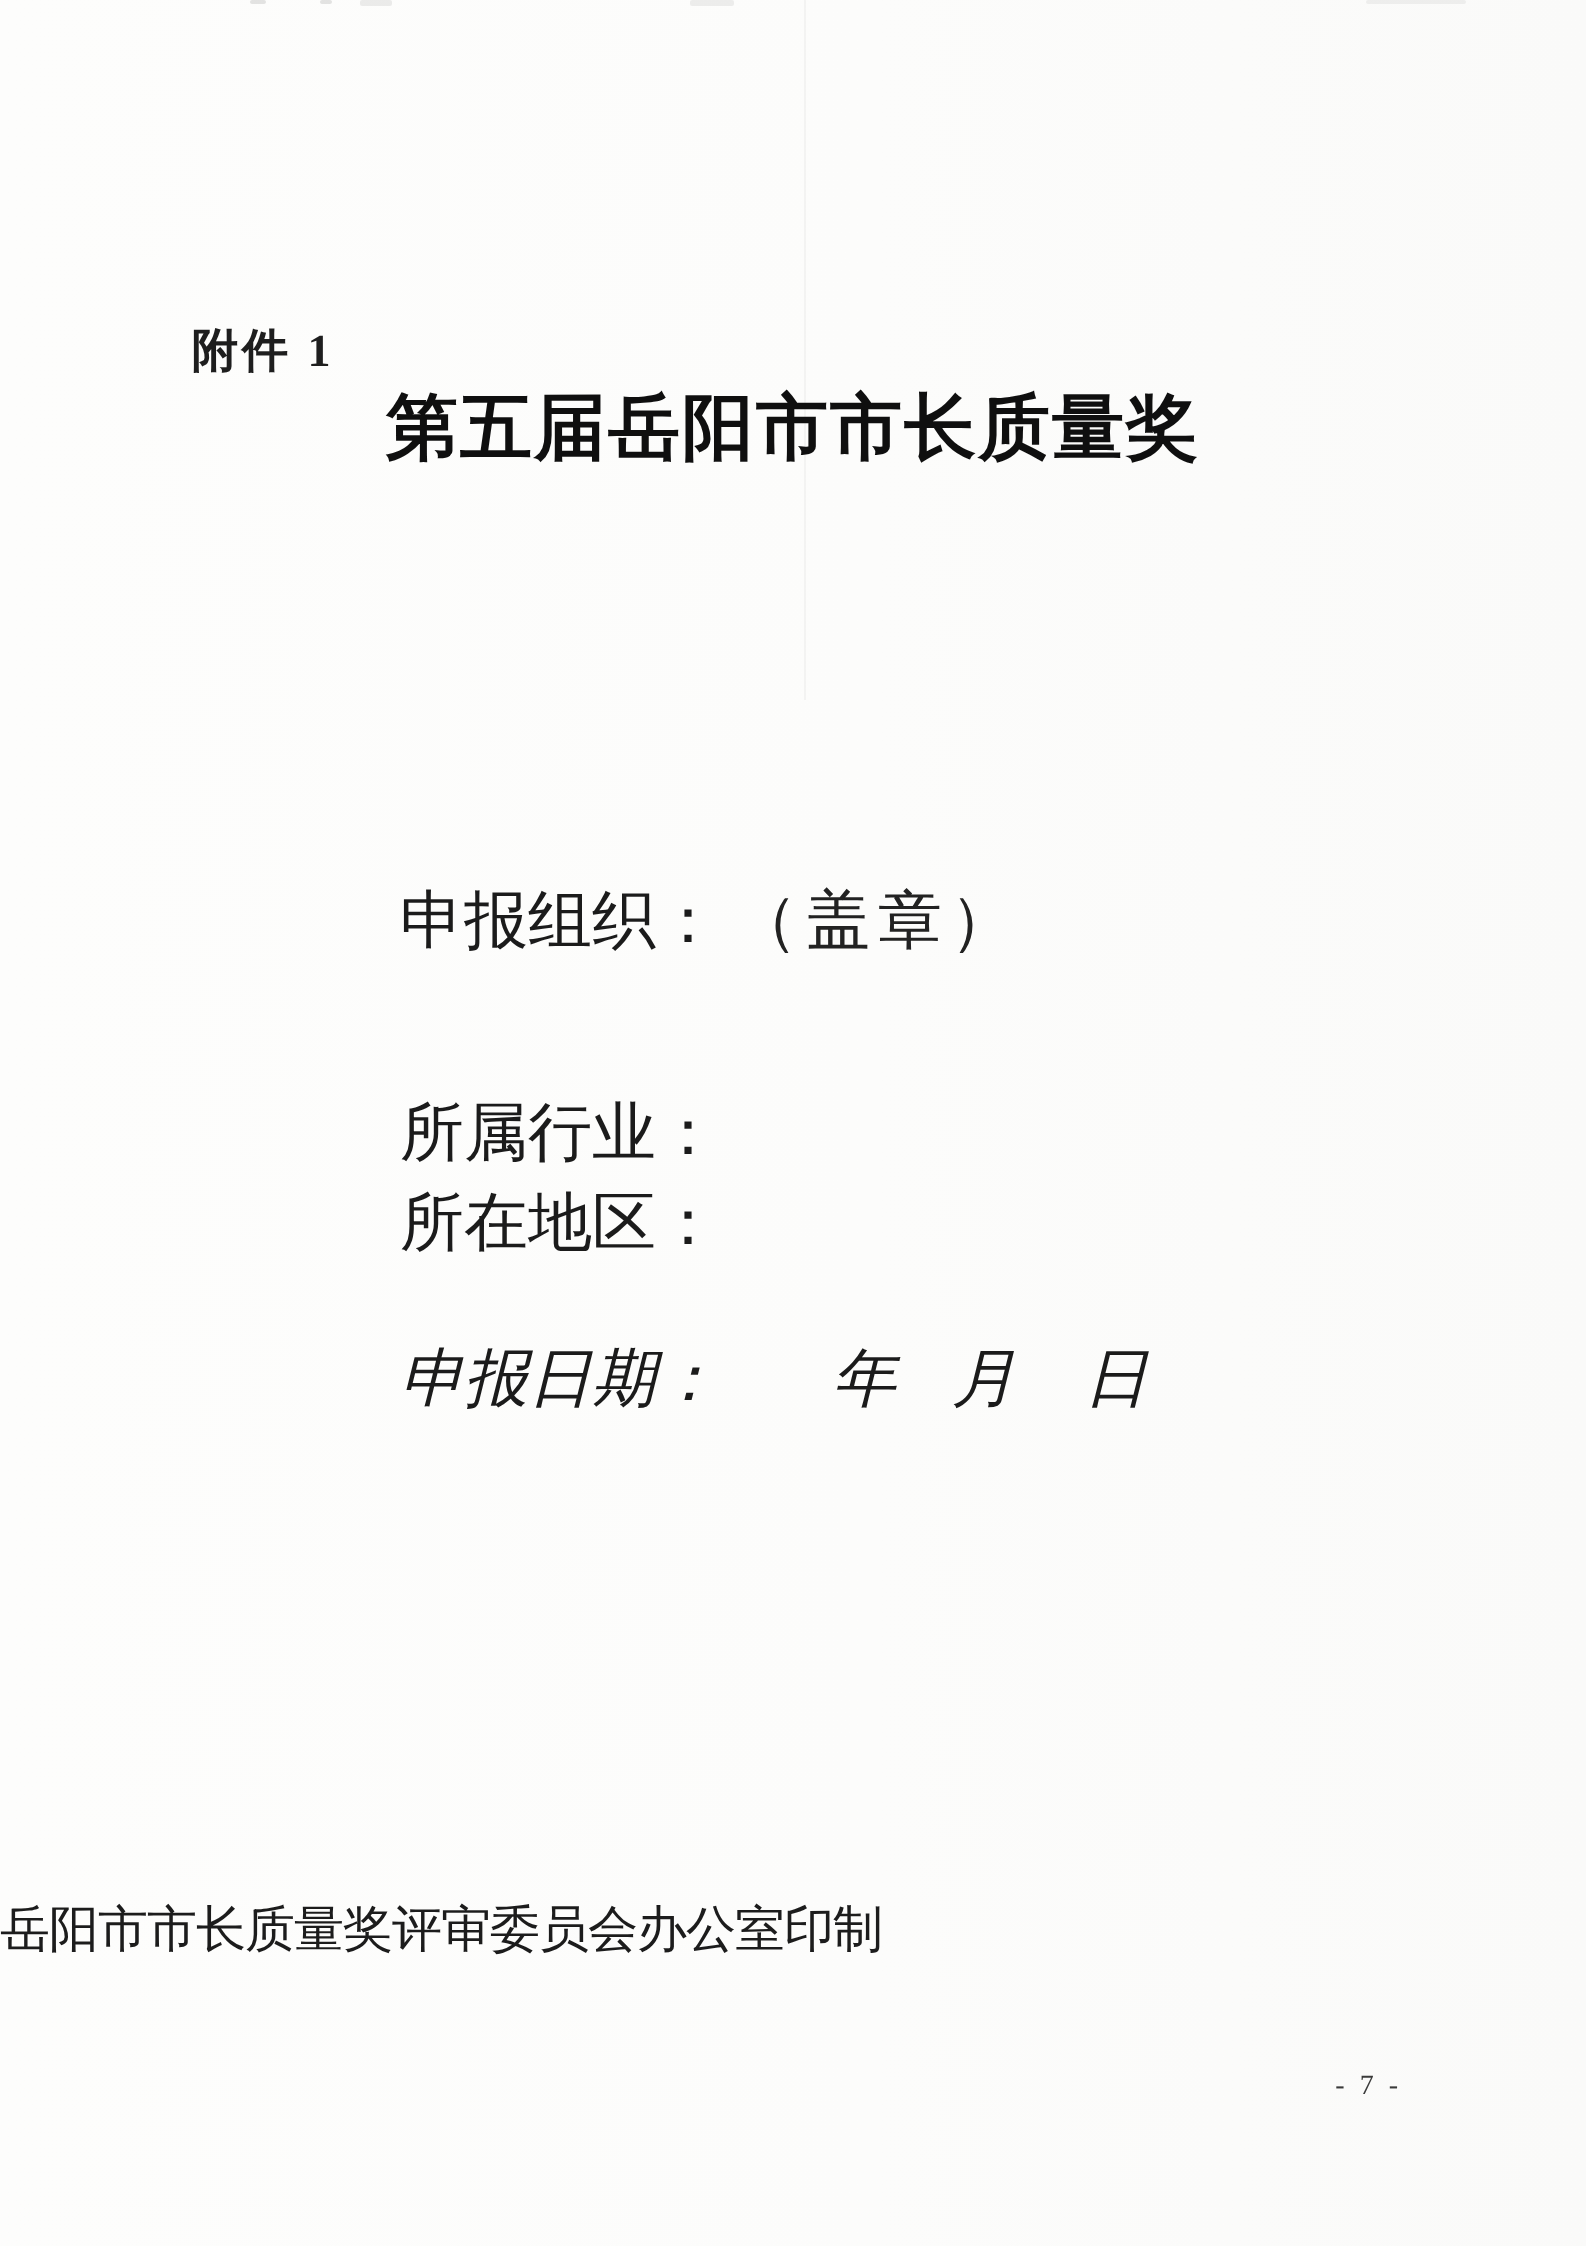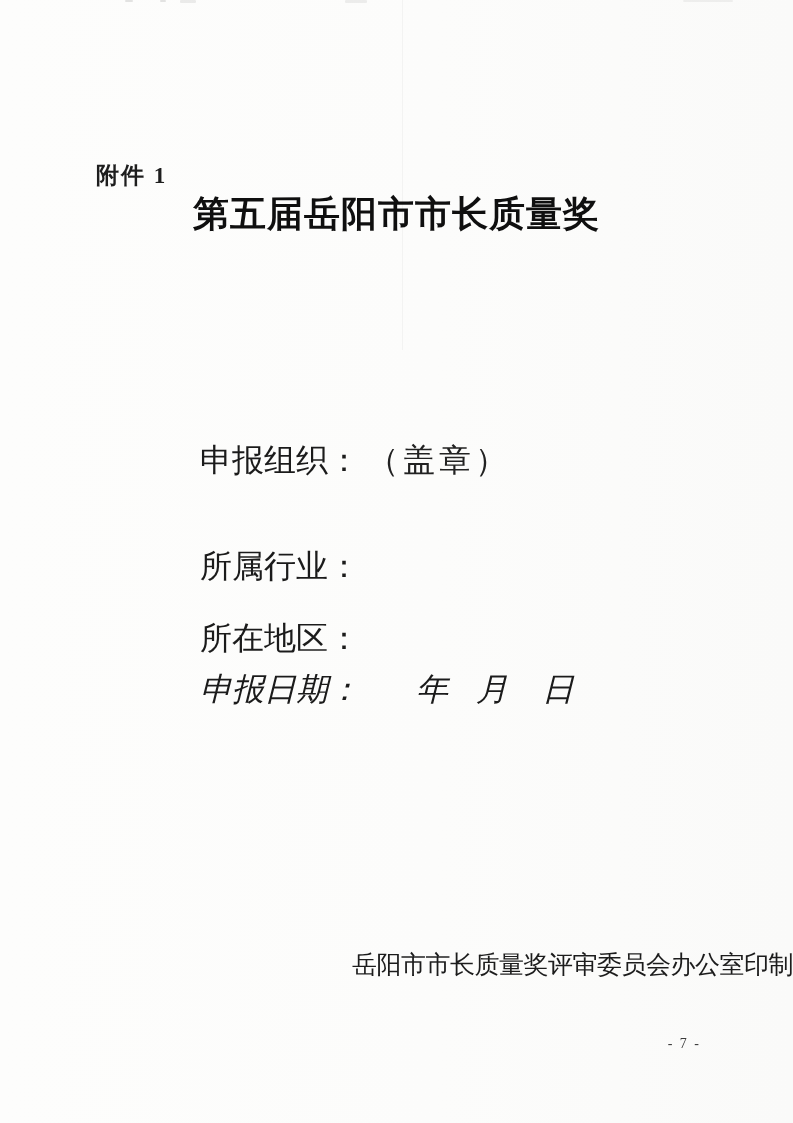--- a/index.html
+++ b/index.html
@@ -65,40 +65,40 @@
     left: 200px;
     font-family: "Liberation Sans", sans-serif;
     font-size: 32px;
     font-weight: 500;
     line-height: 34px;
     color: #1b1b1b;
     white-space: nowrap;
   }
   .row-org    { top: 443px; }
   .row-ind    { top: 517px; margin-top: 32px; }
-  .row-region { top: 594px; margin-top: 27px; }
+  .row-region { top: 594px; }
   .row-date   { top: 672px; font-style: italic; }
   .seal {
     font-family: "Liberation Serif", serif;
     font-weight: 400;
     letter-spacing: 4px;
     margin-left: 7px;
     color: #222222;
   }
   .date-unit { display: inline-block; }
   .u-year  { margin-left: 56px; }
   .u-month { margin-left: 28px; }
   .u-day   { margin-left: 34px; }
 
   .footer-imprint {
     position: absolute;
     left: 0;
     top: 948px;
     width: 100%;
-    text-align: right;
+    text-align: left;
     font-family: "Liberation Serif", serif;
     font-size: 25px;
     font-weight: 500;
     letter-spacing: -0.5px;
     color: #1c1c1c;
   }
   .page-number {
     position: absolute;
     right: 92px;
     top: 1036px;

